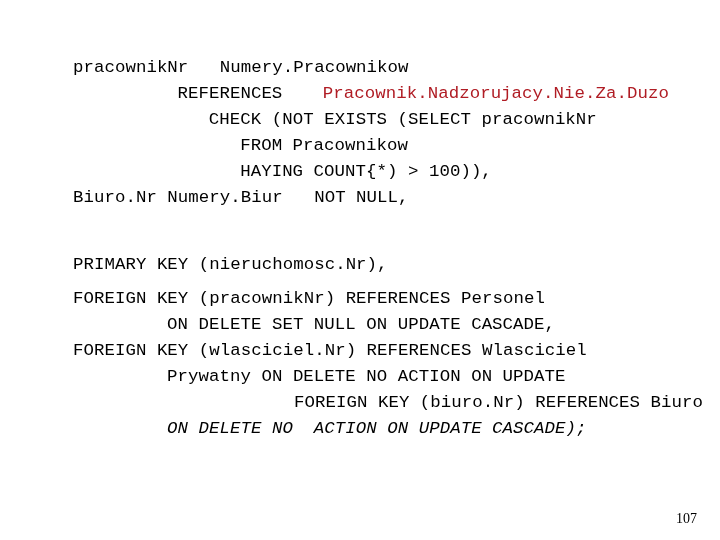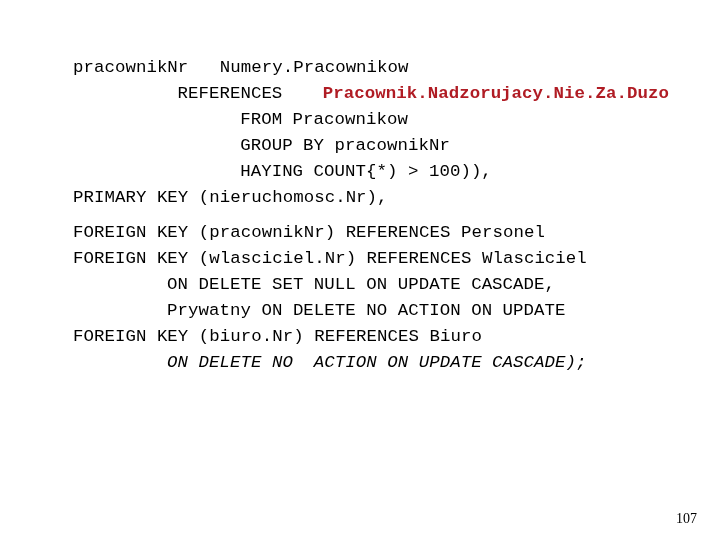--- a/index.html
+++ b/index.html
@@ -36,21 +36,21 @@
     color: #000000;
     white-space: pre;
     letter-spacing: 0.05px;
   }
 
   .code-line .seg {
     white-space: pre;
   }
 
   .code-line .seg.highlight {
-    font-weight: bold;
+    font-weight: normal;
     color: var(--accent, #b01c24);
     padding-left: 30px;
   }
 
   #page-number {
     position: absolute;
     right: 23px;
     top: 511px;
     font-family: "Liberation Serif", "DejaVu Serif", serif;
     font-size: 14px;
@@ -60,27 +60,28 @@
   }
 </style>
 </head>
 <body>
 
 <div id="slide" style="background: rgb(255, 255, 255);">
 
   <div id="code-block">
       <div class="code-line" style="padding-left: 0px;"><span class="seg">pracownikNr   Numery.Pracownikow</span></div>
       <div class="code-line" style="padding-left: 104.5px;"><span class="seg">REFERENCES </span><span class="seg highlight">Pracownik.Nadzorujacy.Nie.Za.Duzo</span></div>
+      <div class="code-line" style="padding-left: 135.85px;"><span class="seg">CHECK (NOT EXISTS (SELECT pracownikNr</span></div>
       <div class="code-line" style="padding-left: 167.2px;"><span class="seg">FROM Pracownikow</span></div>
-      <div class="code-line" style="padding-left: 167.2px;"><span class="seg">GROUP BY pracownikNr</span></div>
       <div class="code-line" style="padding-left: 167.2px;"><span class="seg">HAYING COUNT{*) &gt; 100)),</span></div>
-      <div class="code-line" style="padding-left: 0px;"><span class="seg">PRIMARY KEY (nieruchomosc.Nr),</span></div>
+      <div class="code-line" style="padding-left: 0px;"><span class="seg">Biuro.Nr Numery.Biur   NOT NULL,</span></div>
+      <div class="code-line" style="padding-left: 0px; margin-top: 40px;"><span class="seg">PRIMARY KEY (nieruchomosc.Nr),</span></div>
       <div class="code-line" style="padding-left: 0px; margin-top: 8px;"><span class="seg">FOREIGN KEY (pracownikNr) REFERENCES Personel</span></div>
+      <div class="code-line" style="padding-left: 94.05px;"><span class="seg">ON DELETE SET NULL ON UPDATE CASCADE,</span></div>
       <div class="code-line" style="padding-left: 0px;"><span class="seg">FOREIGN KEY (wlasciciel.Nr) REFERENCES Wlasciciel</span></div>
-      <div class="code-line" style="padding-left: 94.05px;"><span class="seg">ON DELETE SET NULL ON UPDATE CASCADE,</span></div>
       <div class="code-line" style="padding-left: 94.05px;"><span class="seg">Prywatny ON DELETE NO ACTION ON UPDATE</span></div>
-      <div class="code-line" style="padding-left: 0px;"><span class="seg">FOREIGN KEY (biuro.Nr) REFERENCES Biuro</span></div>
+      <div class="code-line" style="padding-left: 0px; text-align: right;"><span class="seg">FOREIGN KEY (biuro.Nr) REFERENCES Biuro</span></div>
       <div class="code-line" style="padding-left: 94.05px; font-style: italic;"><span class="seg">ON DELETE NO  ACTION ON UPDATE CASCADE);</span></div>
     </div>
 
   <div id="page-number">107</div>
 
 </div>
 
 </body></html>

